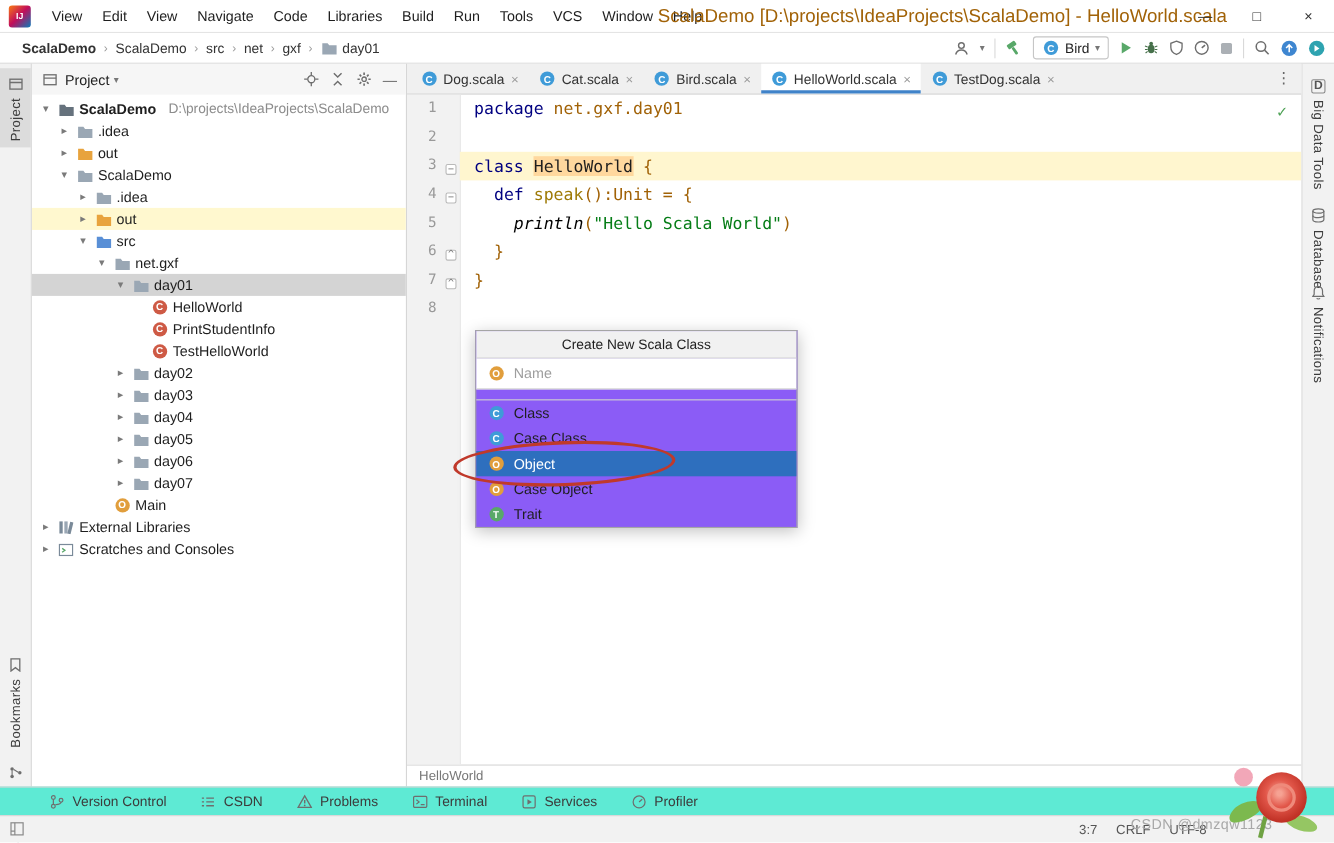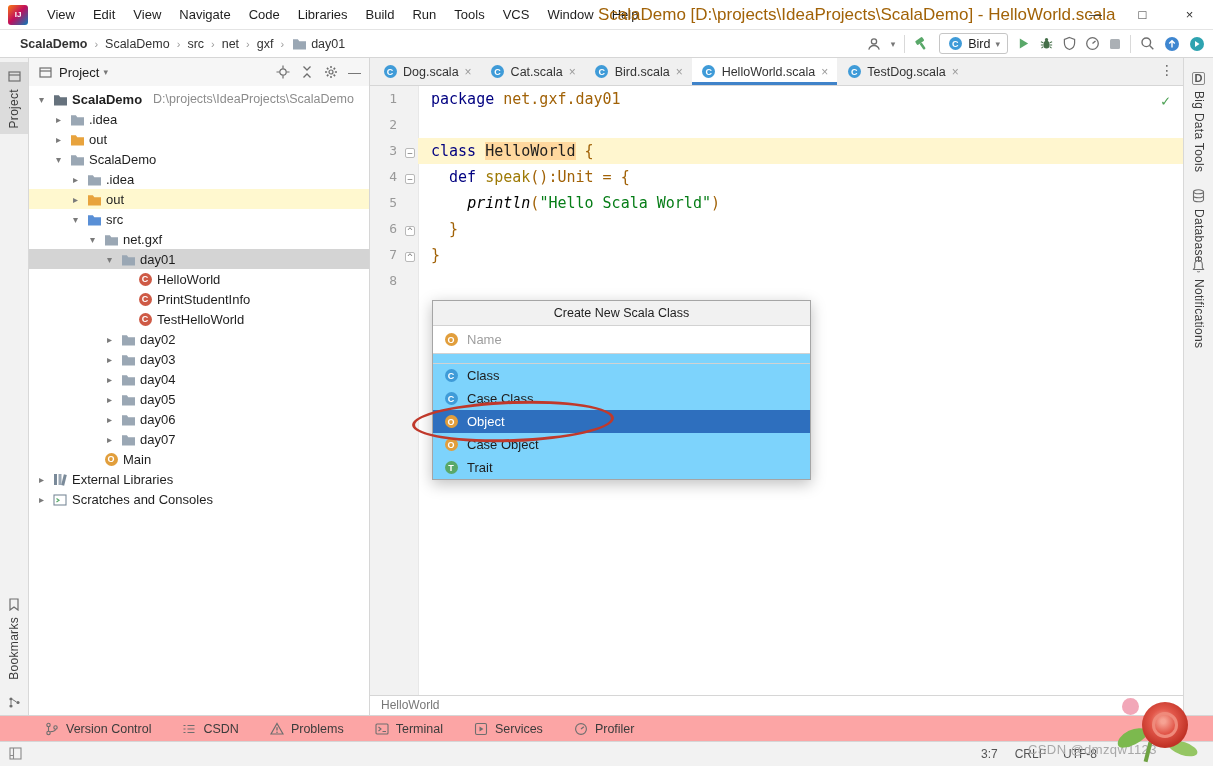--- a/index.html
+++ b/index.html
@@ -72,32 +72,32 @@
 .kw{color:#000080;font-weight:normal}
 .pl{color:#a16207}
 .str{color:#067D17}
 .fn{color:#9E7A06}
 .ital{font-style:italic;color:#000}
 .hlid{background:#FFD89E}
 .inspection-ok{position:absolute;right:13px;top:6px;color:#4DA154;font-size:15px;font-weight:bold}
 .editor-breadcrumb{height:20px;border-top:1px solid #D6D6D6;color:#777;font-size:12px;line-height:19px;padding-left:11px}
 
 
-.dialog{position:absolute;left:432px;top:300px;width:379px;background:#7dd3fc;border:1px solid #A5A5A5;box-shadow:0 4px 14px rgba(0,0,0,.25);z-index:20}
+.dialog{position:absolute;left:432px;top:300px;width:293px;background:#8b5cf6;border:1px solid #A5A5A5;box-shadow:0 4px 14px rgba(0,0,0,.25);z-index:20}
 .dlg-title{height:25px;background:#F1F1F1;border-bottom:1px solid #D2D2D2;text-align:center;line-height:24px;font-size:12.5px;color:#1e1e1e}
 .dlg-name{height:28px;display:flex;align-items:center;gap:8px;padding:0 10px;border-bottom:1px solid #D2D2D2;background:#fff}
 .dlg-name .ph{color:#9E9E9E;font-size:13px}
 .dlg-gap{height:9px}
 .dlg-list{border-top:1px solid #D2D2D2}
 .dlg-item{height:23px;display:flex;align-items:center;gap:8px;padding:0 10px;font-size:13px;color:#1e1e1e}
 .dlg-item.selected{background:#2E6FBE;color:#fff}
 .red-ellipse{position:absolute;left:412px;top:401px;width:202px;height:41px;border:3px solid #C0392B;border-radius:50%;transform:rotate(-2deg);z-index:30;pointer-events:none}
 
 
-.bottom-bar{position:absolute;left:0;top:715px;width:1213px;height:26px;background:#fca5a5;border-top:1px solid #D6D6D6;display:flex;align-items:center;gap:30px;padding-left:44px;font-size:12.5px;color:#3c3c3c}
+.bottom-bar{position:absolute;left:0;top:715px;width:1213px;height:26px;background:#5eead4;border-top:1px solid #D6D6D6;display:flex;align-items:center;gap:30px;padding-left:44px;font-size:12.5px;color:#3c3c3c}
 .bb-item{display:flex;align-items:center;gap:6px}
 .status-bar{position:absolute;left:0;top:741px;width:1213px;height:25px;background:#F2F2F2;border-top:1px solid #D6D6D6;font-size:12px;color:#555}
 .sb-left{position:absolute;left:9px;top:5px}
 .sb-right{position:absolute;right:116px;top:0;height:24px;display:flex;align-items:center;gap:17px}
 
 
 .watermark-text{position:absolute;left:1028px;top:742px;font-size:13px;color:#A8A8A8;letter-spacing:.4px;z-index:39;white-space:nowrap}
 .rose{position:absolute;left:1112px;top:698px;width:90px;height:66px;z-index:40;pointer-events:none}
 .rose .p1{position:absolute;left:30px;top:4px;width:46px;height:46px;border-radius:50%;background:radial-gradient(circle at 46% 42%,#F6A293 6%,#E2574A 34%,#C23327 68%,#A8251C 100%)}
 .rose .p2{position:absolute;left:40px;top:14px;width:26px;height:26px;border-radius:50%;border:3px solid #EF8A7B;background:transparent}

